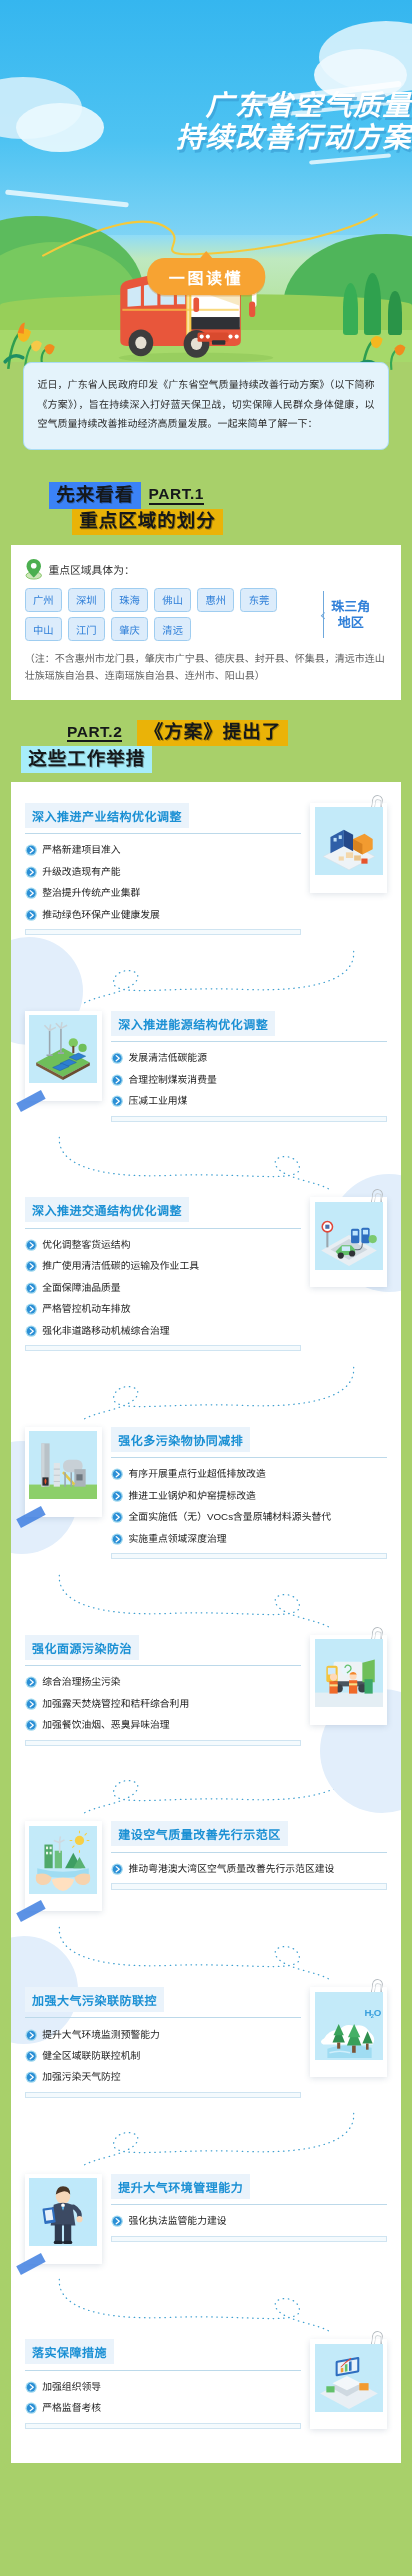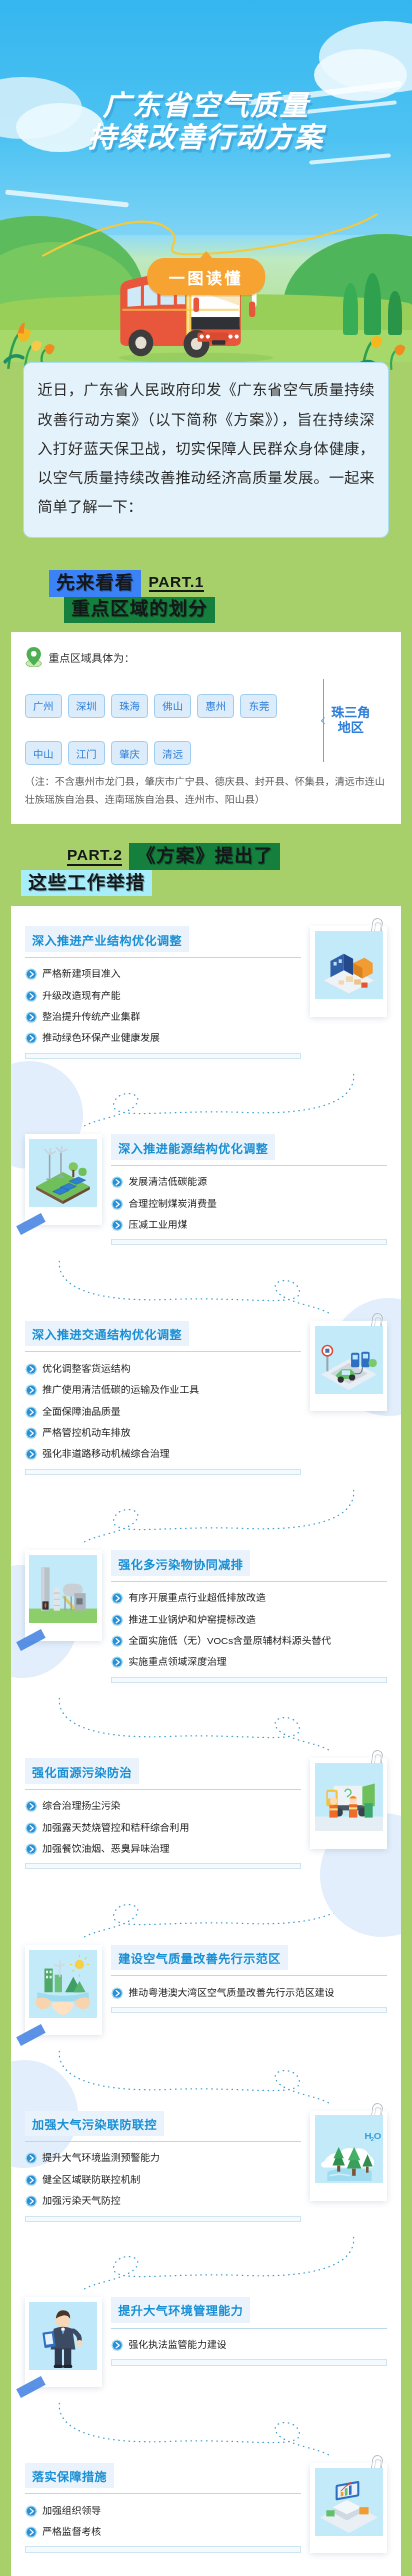--- a/index.html
+++ b/index.html
@@ -27,20 +27,21 @@
   .st2{width:108px;left:289px;top:106px;transform:rotate(-6deg);height:4.1px;}
   .st3{width:124px;left:5.2px;top:196px;transform:rotate(6deg);height:4.6px;}
   .st4{width:82px;left:309px;top:157px;transform:rotate(-5deg);height:3.6px;}
 
   .title-wrap{position:absolute;top:90px;left:0;width:412px;text-align:center;z-index:5;}
   .ttl{
     font-family:"DejaVu Sans","Liberation Sans",sans-serif;
     font-weight:bold;font-size:28px;line-height:1.16;color:#ffffff;
     letter-spacing:1.5px;font-style:italic;
     text-shadow:2.1px 2.6px 0 rgba(53,150,205,.55);
+    text-align:right;
   }
   .ttl .l2{display:block;}
   .swoosh{position:absolute;left:41px;top:206px;width:340px;height:57px;z-index:4;}
   .badge{
     position:absolute;left:50%;transform:translateX(-50%);top:258px;z-index:6;
     background:#f7a332;color:#fff;border-radius:17.5px;padding:6.7px 21.6px;
     font-size:16px;font-weight:bold;letter-spacing:2.6px;
     box-shadow:0 1.5px 0 rgba(200,120,20,.35);
   }
   .badge:after{content:"";position:absolute;left:50%;top:-6.7px;margin-left:-6.2px;
@@ -61,46 +62,46 @@
   .tr3{width:13.4px;height:44px;right:10.3px;background:#2a9448;}
   .tulip{position:absolute;z-index:4;}
 
   
   .intro-zone{position:relative;background:#a8d06a;padding:0 0 17.5px;margin-top:-30px;}
   .intro-card{
     position:relative;z-index:8;margin:0 auto;width:366px;
     background:#e4f3fb;border:1px solid #a9dcf5;border-radius:8.2px;
     padding:12.4px 13.4px 15.5px;
   }
-  .intro-card p{font-size:15px;line-height:1.95;color:#2b2b2b;text-align:justify;}
+  .intro-card p{font-size:10px;line-height:1.95;color:#2b2b2b;text-align:justify;}
 
   
   .part{position:relative;padding:14.4px 0 5.2px;}
   .part-row{display:flex;align-items:flex-end;gap:7.2px;padding-left:49px;}
   .part-row.r2{padding-left:64px;}
   .part-row.p2a{padding-left:67px;}
   .part-row.p2b{padding-left:21px;}
   .hl{display:inline-block;padding:2.6px 7.2px 3.6px;font-weight:bold;font-size:18.5px;
      letter-spacing:1px;color:#15181a;line-height:1.1;
      text-shadow:1px 1px 0 rgba(0,0,0,.28);}
   .hl.green{background:#3b82f6;}
-  .hl.yellow{background:#15803d;}
+  .hl.yellow{background:#eab308;margin-left:8px;}
   .hl.cyan{background:#a7edfa;}
   .partno{font-size:15.5px;font-weight:bold;color:#15181a;letter-spacing:0.5px;
     border-bottom:2.1px solid #15181a;padding-bottom:1px;line-height:1;margin-bottom:4.1px;
     font-family:"Liberation Sans",sans-serif;}
 
   
   .panel{position:relative;background:#fff;margin:9.3px 11.3px 0;padding:13.4px 13.4px 15.5px;}
   .pin-row{display:flex;align-items:center;gap:6.2px;margin-bottom:8.2px;}
   .pin-label{font-size:10.8px;color:#333;}
 
   .chips{display:flex;flex-wrap:wrap;gap:5.2px 6.2px;max-width:289px;}
   .chip{background:#dcecfb;border:0.5px solid #9fcdf0;border-radius:3.6px;
-    color:#2f7fd8;font-size:10.3px;padding:3.6px 7.2px;min-width:34px;text-align:center;margin-top:18px;}
+    color:#2f7fd8;font-size:10.3px;padding:3.6px 7.2px;min-width:34px;text-align:center;}
   .region-wrap{display:flex;align-items:center;gap:7.2px;}
   .brace{width:1px;align-self:stretch;background:#6fa8dc;margin:3.1px 0 3.1px 2.1px;position:relative;}
   .brace:before{content:"";position:absolute;left:-3.1px;top:50%;width:4.1px;height:4.1px;
     border-left:1px solid #6fa8dc;border-bottom:1px solid #6fa8dc;transform:rotate(45deg) translateY(-50%);}
   .region-name{color:#2f7fd8;font-size:13px;font-weight:bold;line-height:1.18;text-align:center;}
   .note{margin-top:8.2px;font-size:10px;line-height:1.75;color:#5d5d5d;}
 
   
   .blocks{position:relative;background:#fff;margin:9.3px 11.3px 0;padding:15.5px 13.4px 20.6px;overflow:hidden;}
   .deco-circle{position:absolute;border-radius:50%;background:#e2eefb;z-index:0;}

